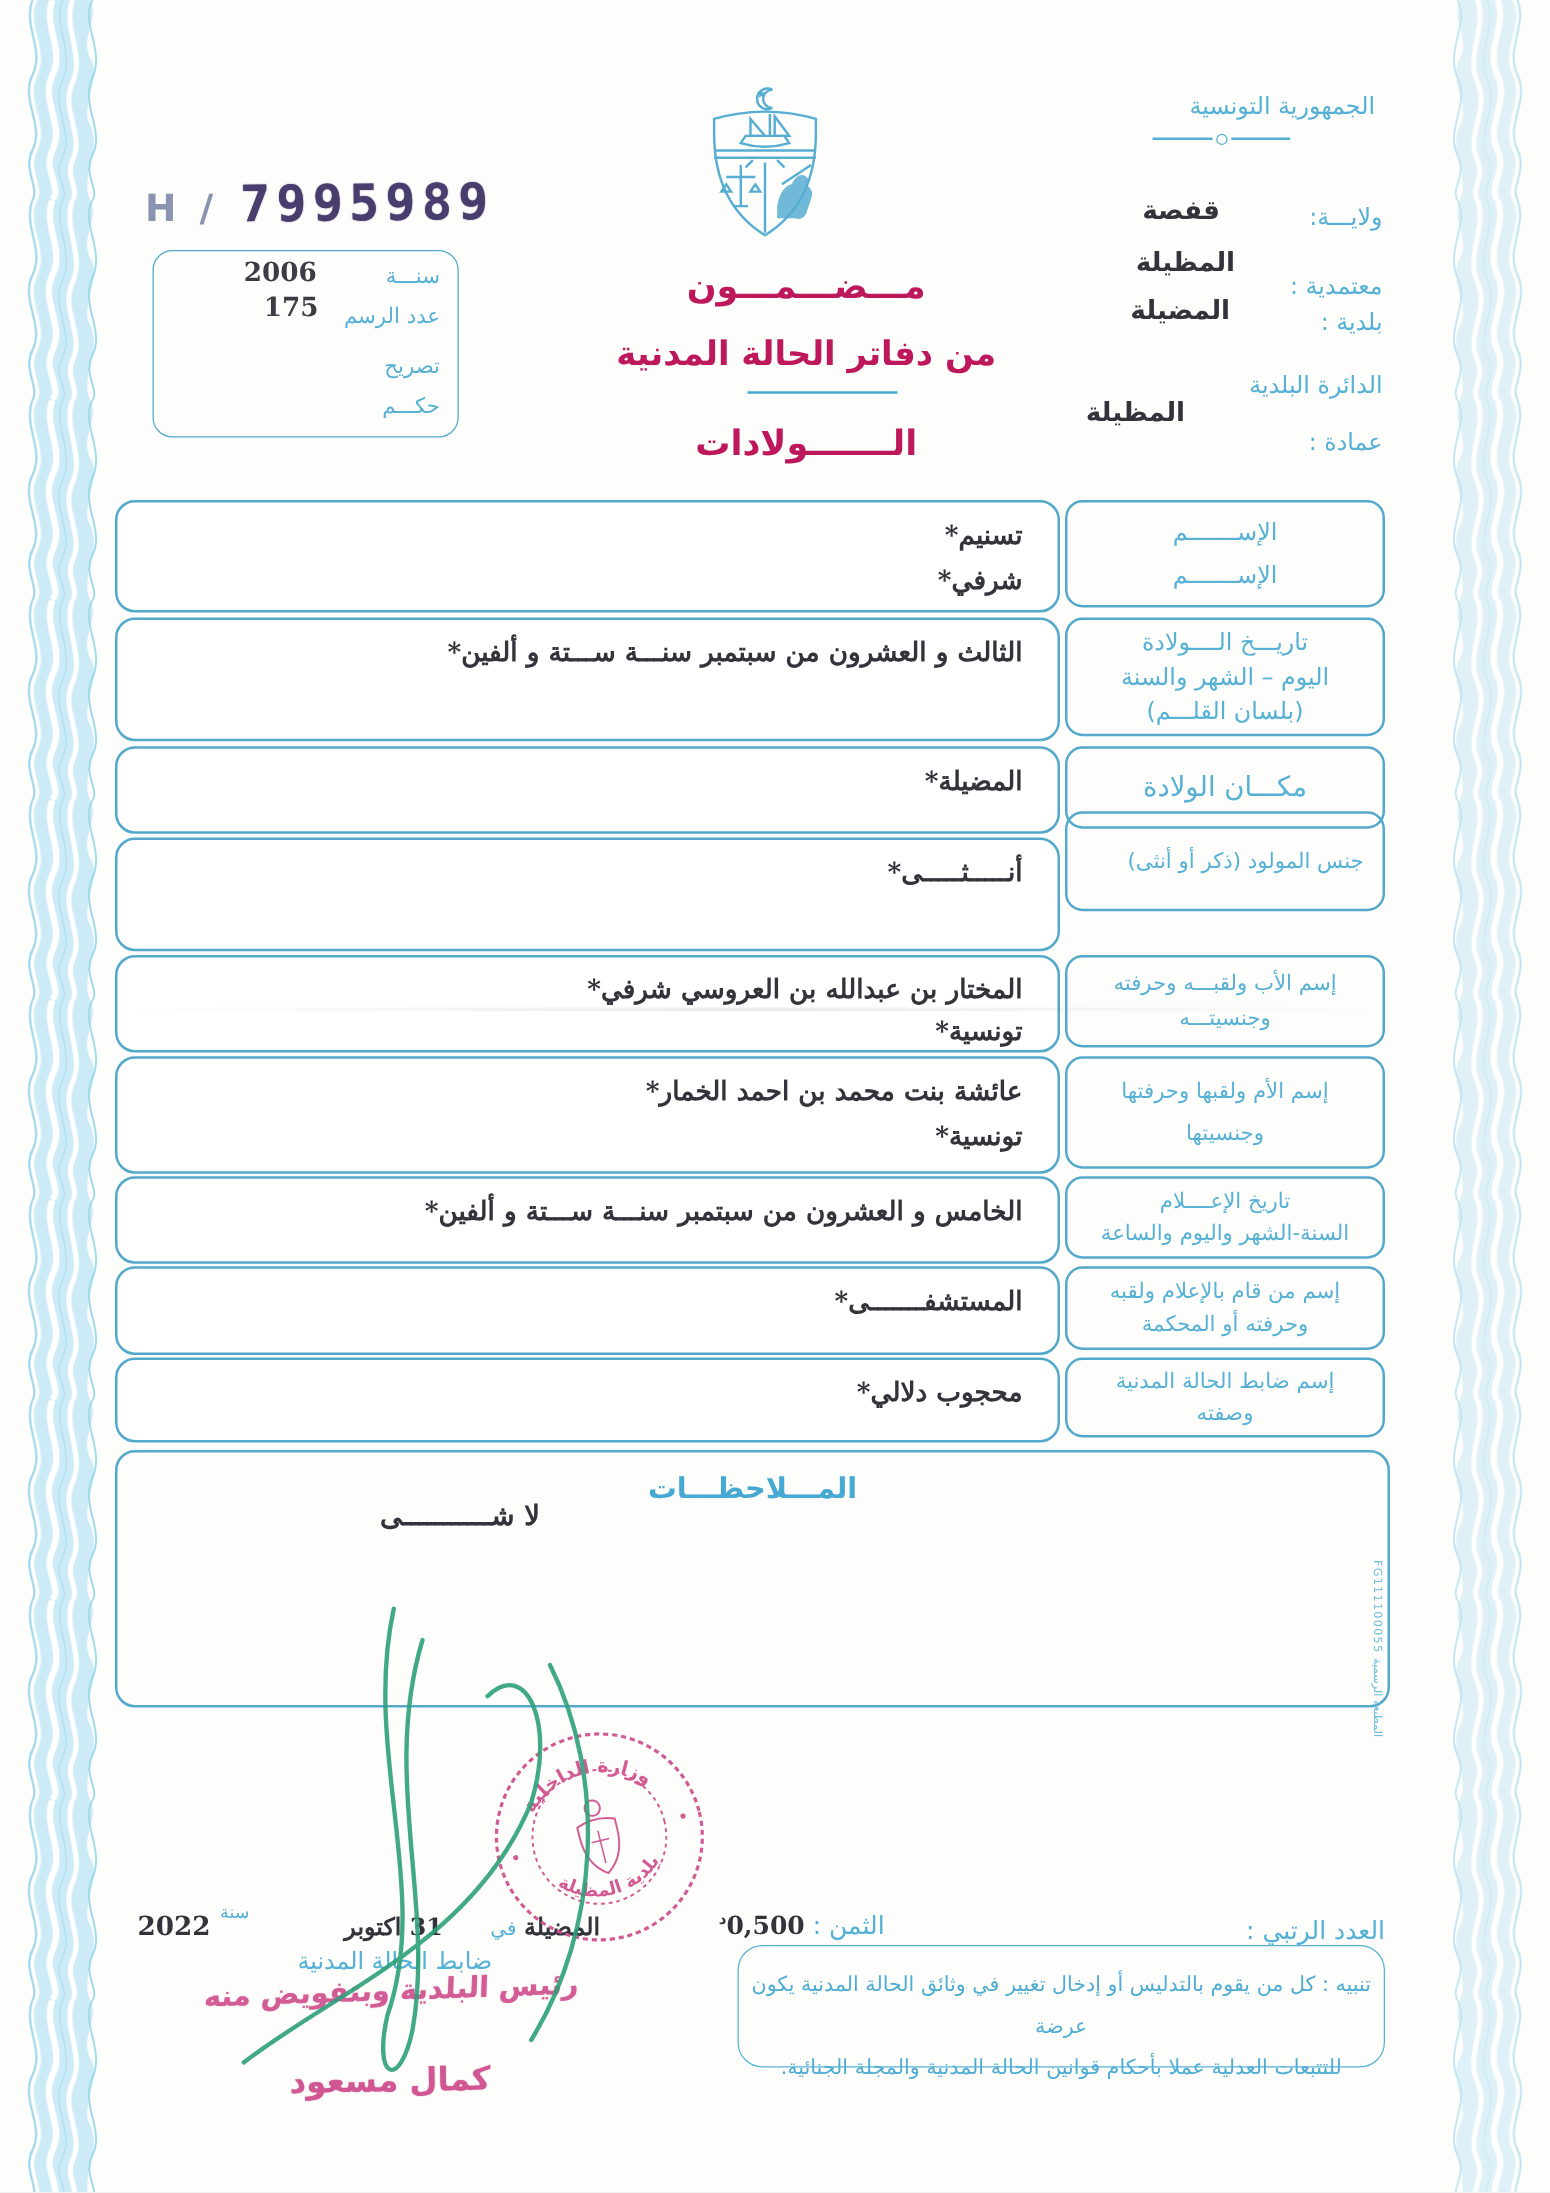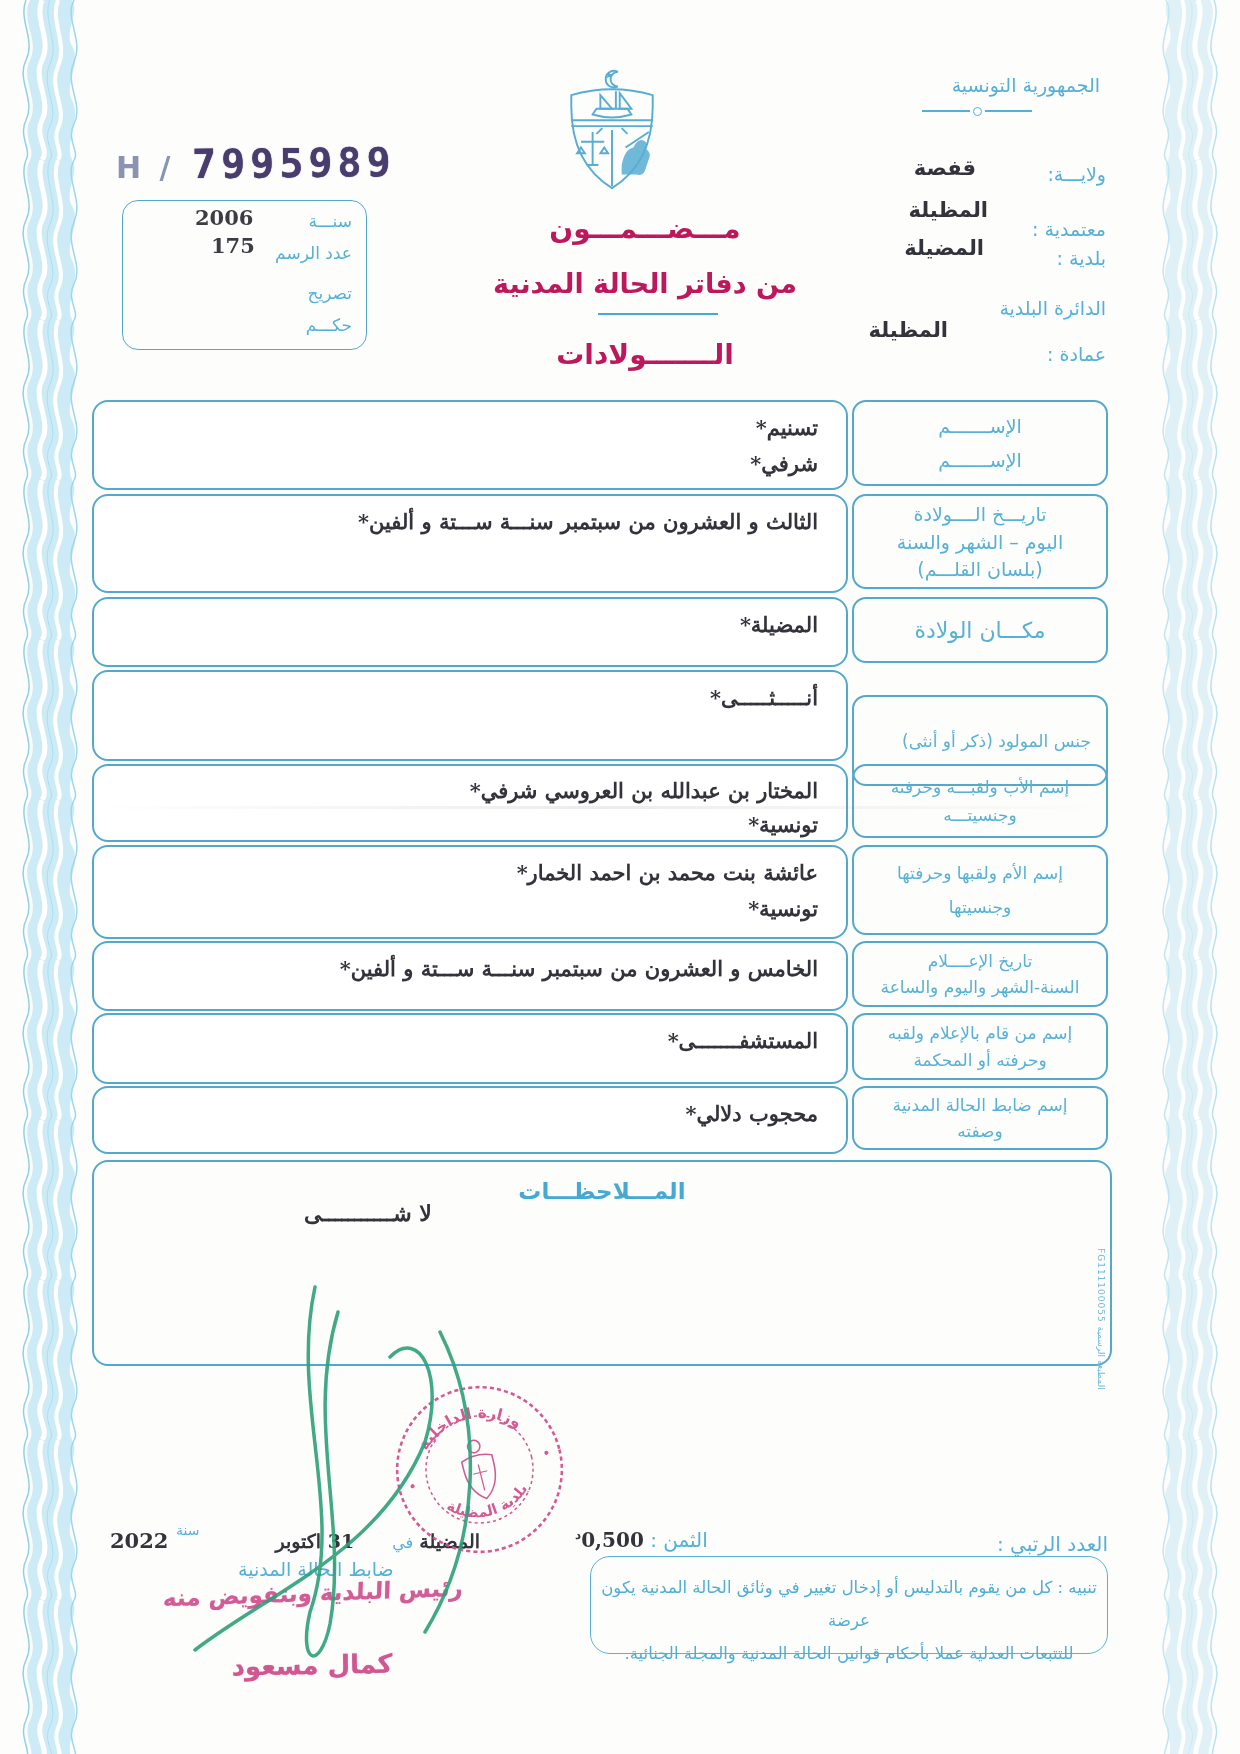--- a/index.html
+++ b/index.html
@@ -203,21 +203,21 @@
     <span>الإســـــــم</span>
   </div>
   <div class="abs row-label rtl" style="top:494px;height:95px;">
     <span>تاريـــخ الــــولادة</span>
     <span>اليوم – الشهر والسنة</span>
     <span>(بلسان القلـــم)</span>
   </div>
   <div class="abs row-label rtl" style="top:597px;height:66px;font-size:22px;">
     <span>مكـــان الولادة</span>
   </div>
-  <div class="abs row-label rtl" style="top:695px;height:91px;font-size:17px;padding-left:39px;">
+  <div class="abs row-label rtl" style="top:649px;height:80px;font-size:17px;padding-left:39px;">
     <span>جنس المولود (ذكر أو أنثى)</span>
   </div>
   <div class="abs row-label rtl" style="top:764px;height:74px;font-size:17px;">
     <span>إسم الأب ولقبـــه وحرفته</span>
     <span>وجنسيتـــه</span>
   </div>
   <div class="abs row-label rtl" style="top:845px;height:90px;font-size:17px;">
     <span>إسم الأم ولقبها وحرفتها</span>
     <span>وجنسيتها</span>
   </div>

